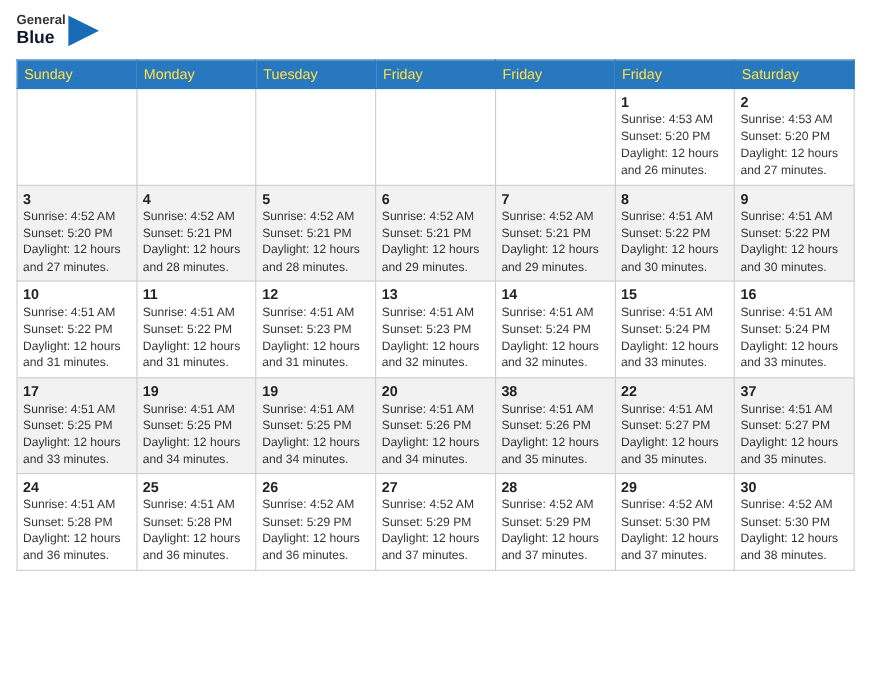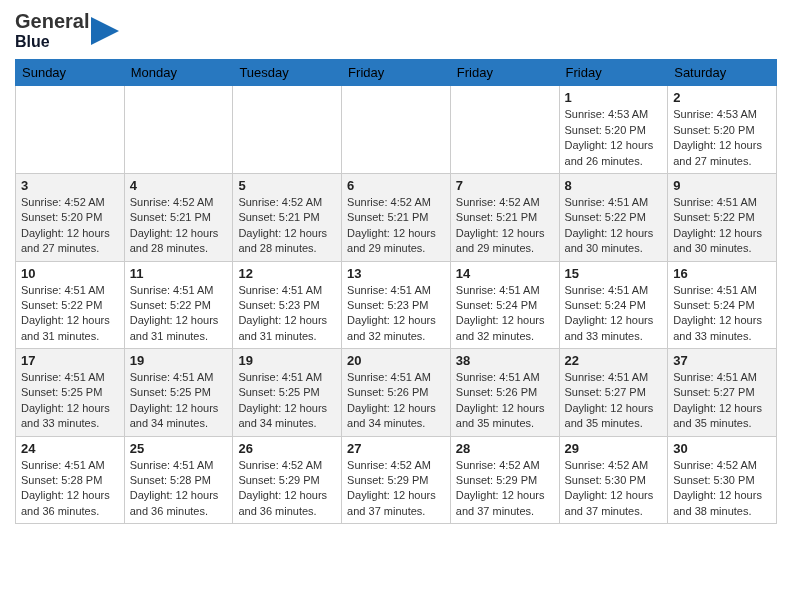--- a/index.html
+++ b/index.html
@@ -38,21 +38,21 @@
       font-size: 16px;
       color: #555;
     }
     .calendar-table {
       width: 100%;
       border-collapse: collapse;
       font-size: 11px;
     }
     .calendar-table th {
       background: #2878c0;
-      color: #000000;
+      color: #fde047;
       text-align: left;
       padding: 5px 6px;
       font-size: 13px;
       font-weight: normal;
       border: 1px solid #2878c0;
     }
     .calendar-table td {
       border: 1px solid #ccc;
       vertical-align: top;
       padding: 4px 5px;
@@ -79,21 +79,21 @@
     }
   </style>
 </head>
 <body>
 
 <div class="page">
   <div class="header">
     <div class="logo-area">
     <div style="display:flex;align-items:center;gap:0">
       <div style="display:flex;flex-direction:column;line-height:1.15">
-        <span style="font-size:20px;font-weight:bold;color:#333;">General</span>
+        <span style="font-size:12px;font-weight:bold;color:#333;">General</span>
         <span style="font-size:16px;font-weight:bold;color:#0f172a;">Blue</span>
       </div>
       <svg width="28" height="36" viewBox="0 0 28 36" style="margin-left:2px;">
         <polygon points="0,4 28,18 0,32" fill="#1a6bb5"></polygon>
       </svg>
     </div>
   </div>
     <div class="title-area">
       <div class="month-title"></div>
       <div class="location-title"></div>

